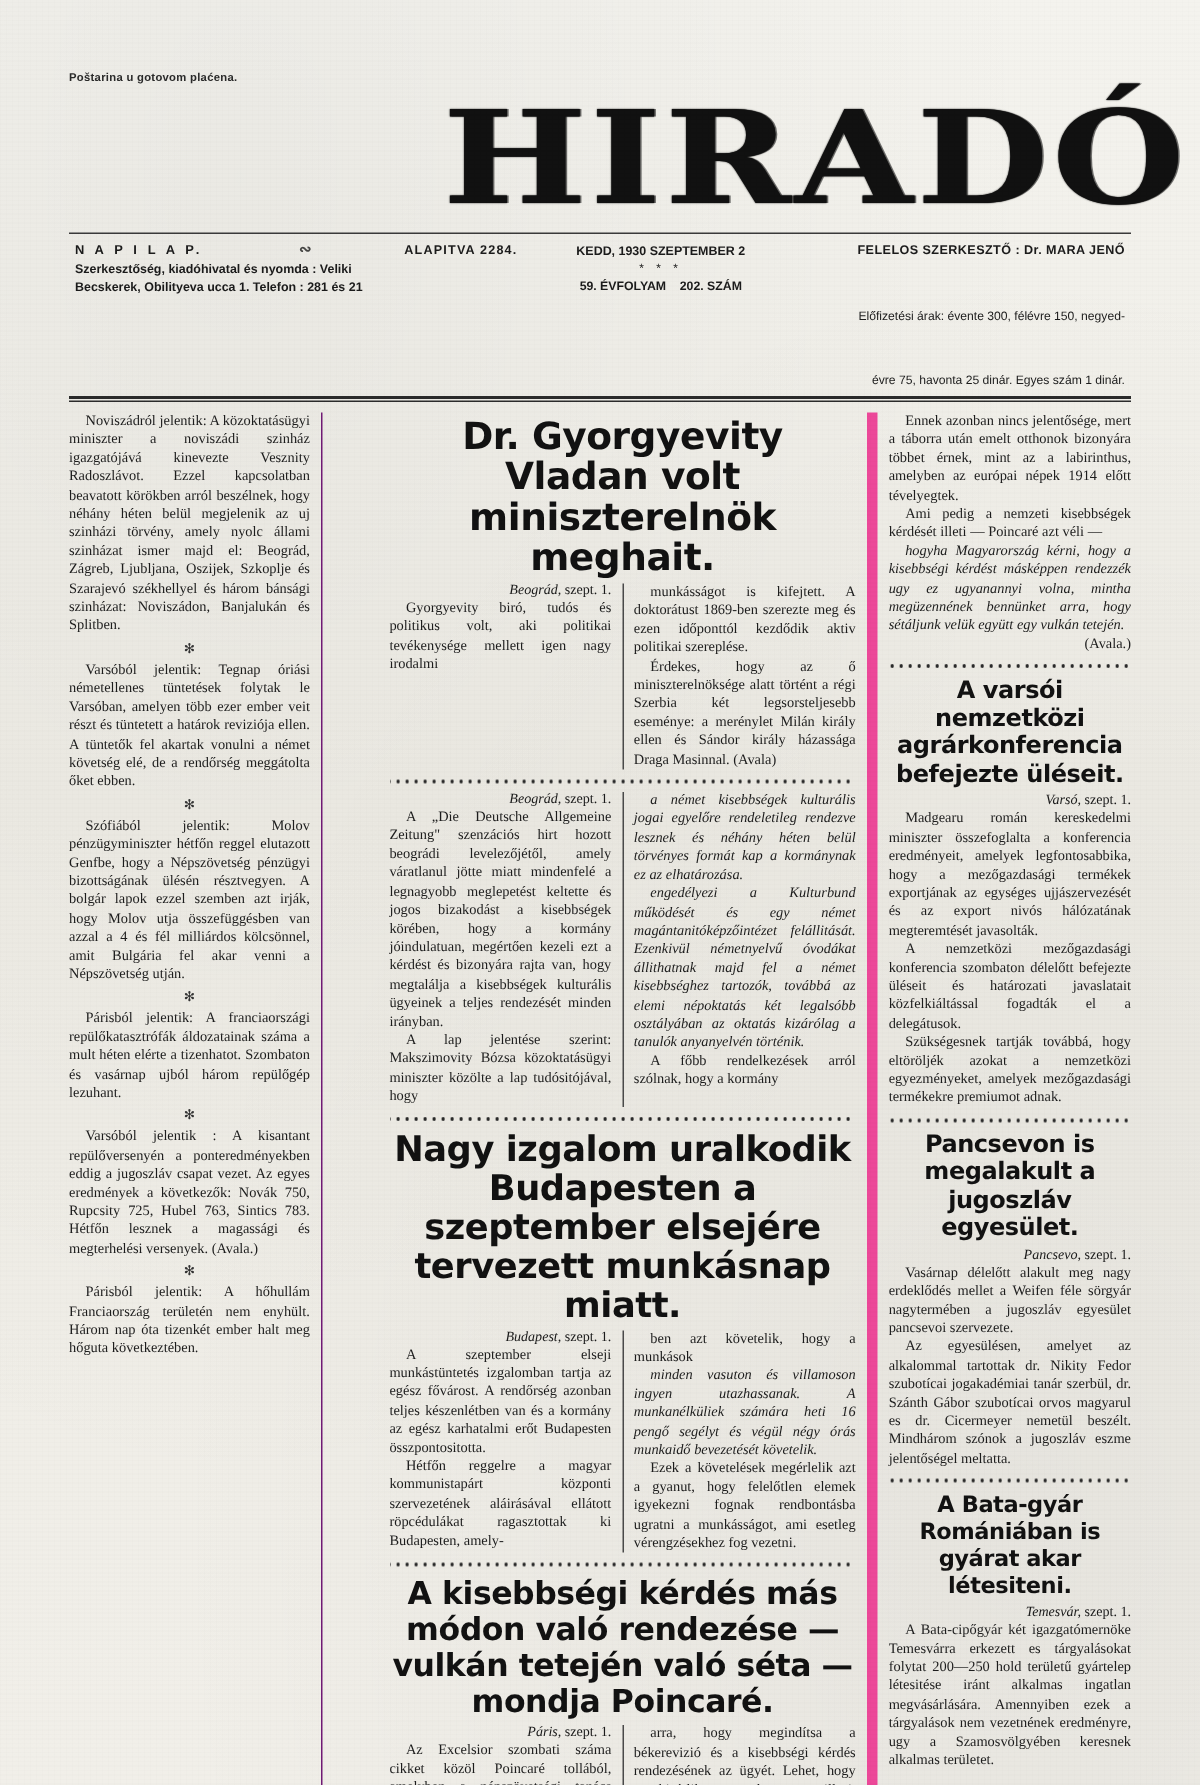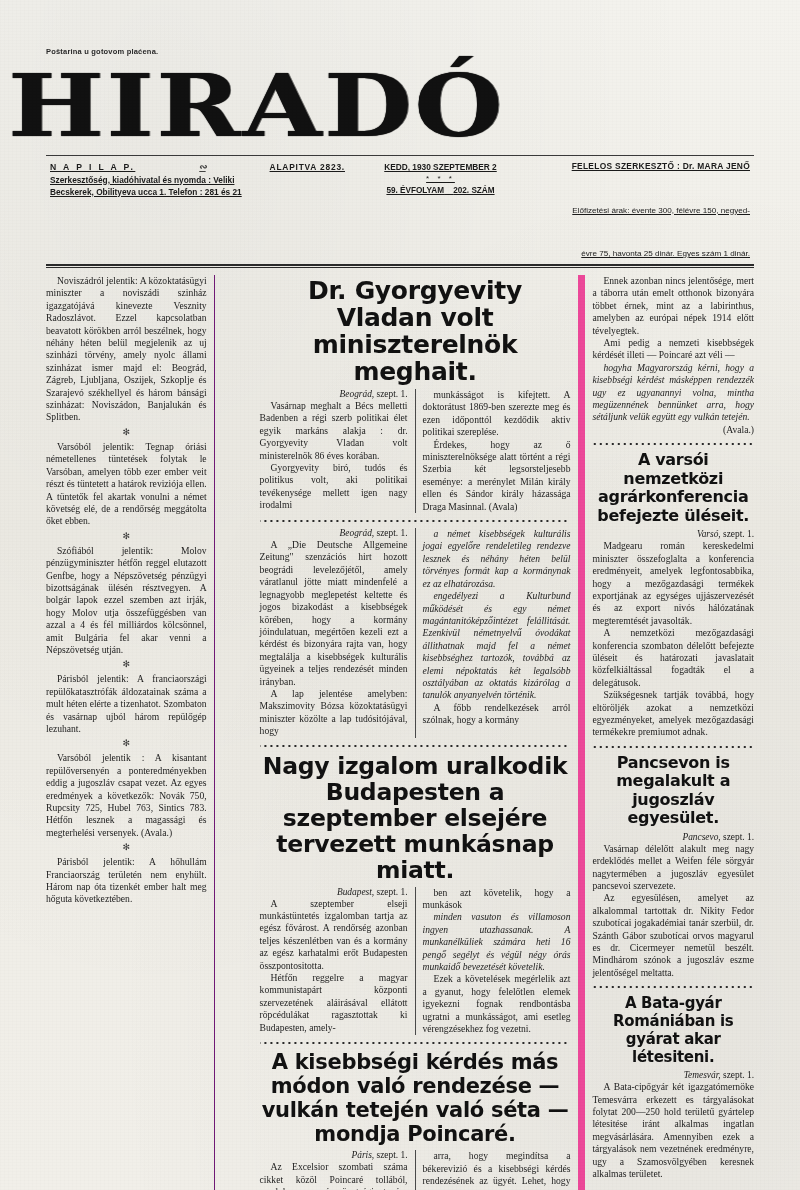--- a/index.html
+++ b/index.html
@@ -27,41 +27,41 @@
   }
   .sheet{position:absolute;inset:0;padding:0 46px;box-sizing:border-box;}
 
   
   .postal{
     font-family:"Liberation Sans", sans-serif;
     font-size:7.5px;font-weight:700;letter-spacing:.2px;
     color:#2a2a2a;margin-top:47px;
   }
   .masthead{
-    text-align:left;margin-top:4px;height:92px;position:relative;
+    text-align:right;margin-top:4px;height:92px;position:relative;
   }
   .masthead .title{
     font-family:"DejaVu Serif", serif;
     font-weight:700;
     font-size:86px;
     letter-spacing:2px;
     line-height:92px;
     color:#111;
     text-shadow:0 0 1px #000, 1px 0 0 rgba(0,0,0,.5);
     transform:scaleX(1.18);
     display:inline-block;
   }
   .rule-thin{border-top:1px solid #3a3a3a;margin-top:3px;}
 
   
   .infobar{
     display:flex;margin-top:5px;font-size:8.2px;line-height:11.5px;
     font-family:"Liberation Sans", sans-serif;
   }
-  .infobar .col{padding:0 4px;text-decoration:underline;}
+  .infobar .col{padding:0 4px;}
   .ib-left{width:295px;}
   .ib-mid{width:175px;text-align:center;}
   .ib-right{flex:1;text-align:right;}
   .ib-row1{display:flex;justify-content:space-between;align-items:baseline;font-weight:700;letter-spacing:1.1px;}
   .napilap{letter-spacing:2.4px;font-size:8.6px;}
   .swirl{font-size:10px;letter-spacing:-2px;opacity:.8;}
   .alapitva{letter-spacing:.8px;font-size:8.4px;}
   .ib-sub{font-weight:700;font-size:8.3px;line-height:12px;}
   .ib-mid .dots{letter-spacing:3px;font-size:8px;}
   .ib-mid .evf{font-weight:700;font-size:8.2px;}
@@ -136,21 +136,21 @@
   <div class="masthead">
     <span class="title">HIRADÓ</span>
   </div>
   <div class="rule-thin"></div>
 
   <div class="infobar">
     <div class="col ib-left">
       <div class="ib-row1">
         <span class="napilap">N A P I L A P.</span>
         <span class="swirl">∾</span>
-        <span class="alapitva">ALAPITVA 2823.</span>
+        <span class="alapitva">ALAPITVA 2284.</span>
       </div>
       <div class="ib-sub">Szerkesztőség, kiadóhivatal és nyomda : Veliki</div>
       <div class="ib-sub">Becskerek, Obilityeva ucca 1. Telefon : 281 és 21</div>
     </div>
     <div class="col ib-mid">
       <div class="ib-sub">KEDD, 1930 SZEPTEMBER 2</div>
       <div class="dots">* * *</div>
       <div class="evf">
         <span>59. ÉVFOLYAM</span>
         &nbsp;&nbsp;
@@ -184,37 +184,36 @@
     </div>
 
     <div class="col-mid">
 
       <h1 class="hl hl-xl">Dr. Gyorgyevity Vladan volt miniszterelnök meghait.</h1>
       <div class="two">
         <div class="c">
           <p class="dateline">
             <em class="it">Beográd,</em><b> szept. 1.</b>
           </p>
-          <p class="body">Vasárnap meghalt a Bécs melletti Badenben a régi szerb politikai élet egyik markáns alakja : dr. Gyorgyevity Vladan volt ministerelnök 86 éves korában.</p>
           <p class="body cont">Gyorgyevity biró, tudós és politikus volt, aki politikai tevékenysége mellett igen nagy irodalmi</p>
         </div>
         <div class="c">
           <p class="body faded">munkásságot is kifejtett. A doktorátust 1869-ben szerezte meg és ezen időponttól kezdődik aktiv politikai szereplése.</p>
           <p class="body cont faded">Érdekes, hogy az ő miniszterelnöksége alatt történt a régi Szerbia két legsorsteljesebb eseménye: a merénylet Milán király ellen és Sándor király házassága Draga Masinnal. (Avala)</p>
         </div>
       </div>
       <div class="dotrule"></div>
 
       <div class="two">
         <div class="c">
           <p class="dateline">
             <em class="it">Beográd,</em><b> szept. 1.</b>
           </p>
           <p class="body">A „Die Deutsche Allgemeine Zeitung" szenzációs hirt hozott beográdi levelezőjétől, amely váratlanul jötte miatt mindenfelé a legnagyobb meglepetést keltette és jogos bizakodást a kisebbségek körében, hogy a kormány jóindulatuan, megértően kezeli ezt a kérdést és bizonyára rajta van, hogy megtalálja a kisebbségek kulturális ügyeinek a teljes rendezését minden irányban.</p>
-          <p class="body cont">A lap jelentése amelyben: Makszimovity Bózsa közoktatásügyi miniszter közölte a lap tudósitójával, hogy</p>
+          <p class="body cont">A lap jelentése szerint: Makszimovity Bózsa közoktatásügyi miniszter közölte a lap tudósitójával, hogy</p>
         </div>
         <div class="c">
           <p class="body ital vfade">a német kisebbségek kulturális jogai egyelőre rendeletileg rendezve lesznek és néhány héten belül törvényes formát kap a kormánynak ez az elhatározása.</p>
           <p class="body cont ital vfade">engedélyezi a Kulturbund működését és egy német magántanitóképzőintézet felállitását. Ezenkivül németnyelvű óvodákat állithatnak majd fel a német kisebbséghez tartozók, továbbá az elemi népoktatás két legalsóbb osztályában az oktatás kizárólag a tanulók anyanyelvén történik.</p>
           <p class="body cont">A főbb rendelkezések arról szólnak, hogy a kormány</p>
         </div>
       </div>
       <div class="dotrule"></div>
 
       <h1 class="hl hl-lg">Nagy izgalom uralkodik Budapesten a szeptember elsejére tervezett munkásnap miatt.</h1>

